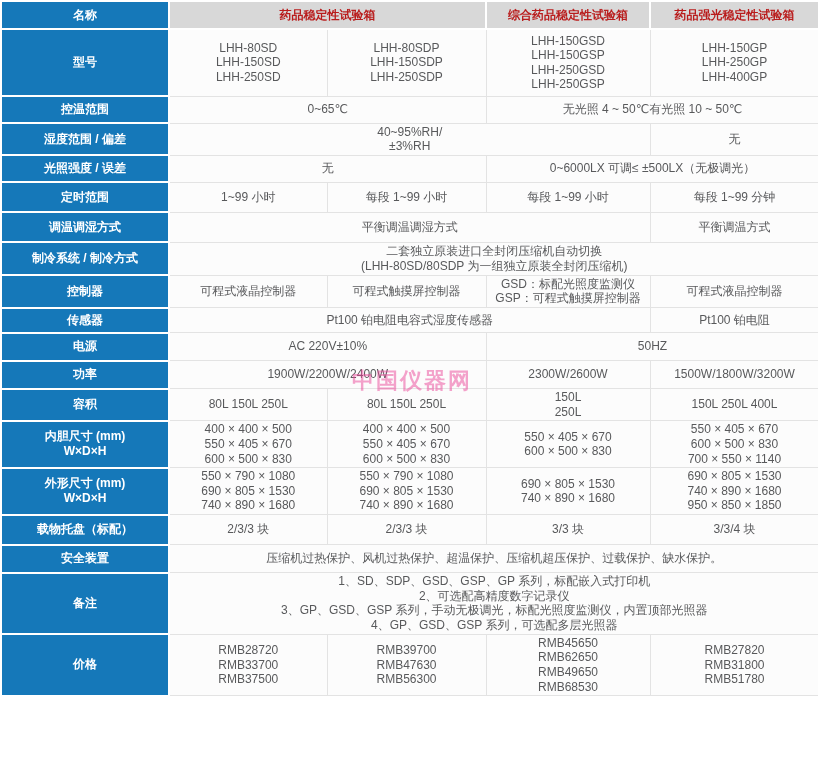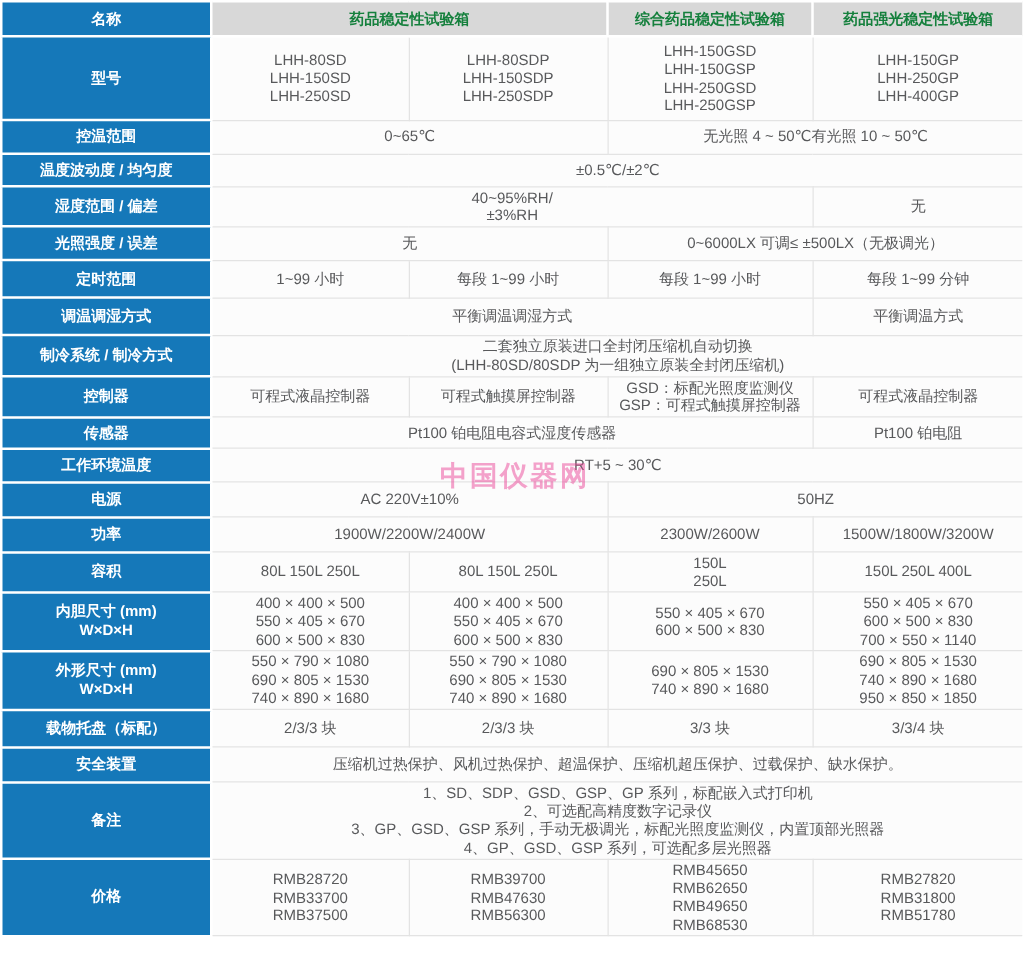--- a/index.html
+++ b/index.html
@@ -7,21 +7,21 @@
   .wrap { position:relative; width:818px; height:766px; background:#ffffff; overflow:hidden; }
   table.spec { border-collapse:collapse; width:818px; table-layout:fixed; }
   
   th.rh {
     background:#1578b9; color:#ffffff; font-weight:bold; font-size:12px;
     border:2px solid #ffffff; text-align:center; vertical-align:middle;
     white-space:pre-line; line-height:1.25; padding:1px 14px;
   }
   
   tr.r0 td.d {
-    background:#d8d8d8; color:#15803d; font-weight:bold; font-size:12px;
+    background:#d8d8d8; color:#b91c1c; font-weight:bold; font-size:12px;
     border:2px solid #ffffff;
   }
   
   td.d {
     background:#fcfcfc; border:1px solid #e3e3e3; color:#58595b;
     font-size:12px; text-align:center; vertical-align:middle;
     white-space:pre-line; line-height:1.22; padding:1px 3px;
   }
   tr.r0  { height:28px; } tr.r1  { height:67px; } tr.r2  { height:27px; }
   tr.r3  { height:26px; } tr.r4  { height:30px; } tr.r5  { height:27px; }
@@ -70,24 +70,20 @@
 LHH-250GSP</td>
         <td class="d">LHH-150GP
 LHH-250GP
 LHH-400GP</td>
       </tr>
       <tr class="r2">
         <th class="rh">控温范围</th>
         <td class="d" colspan="2">0~65℃</td>
         <td class="d" colspan="2">无光照 4 ~ 50℃有光照 10 ~ 50℃</td>
       </tr>
-      <tr class="r3">
-        <th class="rh">温度波动度 / 均匀度</th>
-        <td class="d" colspan="4">±0.5℃/±2℃</td>
-      </tr>
       <tr class="r4">
         <th class="rh">湿度范围 / 偏差</th>
         <td class="d" colspan="3">40~95%RH/
 ±3%RH</td>
         <td class="d">无</td>
       </tr>
       <tr class="r5">
         <th class="rh">光照强度 / 误差</th>
         <td class="d" colspan="2">无</td>
         <td class="d" colspan="2">0~6000LX 可调≤ ±500LX（无极调光）</td>
@@ -114,24 +110,20 @@
         <td class="d">可程式液晶控制器</td>
         <td class="d">可程式触摸屏控制器</td>
         <td class="d">GSD：标配光照度监测仪
 GSP：可程式触摸屏控制器</td>
         <td class="d">可程式液晶控制器</td>
       </tr>
       <tr class="r10">
         <th class="rh">传感器</th>
         <td class="d" colspan="3">Pt100 铂电阻电容式湿度传感器</td>
         <td class="d">Pt100 铂电阻</td>
-      </tr>
-      <tr class="r11">
-        <th class="rh">工作环境温度</th>
-        <td class="d" colspan="4">RT+5 ~ 30℃</td>
       </tr>
       <tr class="r12">
         <th class="rh">电源</th>
         <td class="d" colspan="2">AC 220V±10%</td>
         <td class="d" colspan="2">50HZ</td>
       </tr>
       <tr class="r13">
         <th class="rh">功率</th>
         <td class="d" colspan="2">1900W/2200W/2400W</td>
         <td class="d">2300W/2600W</td>

